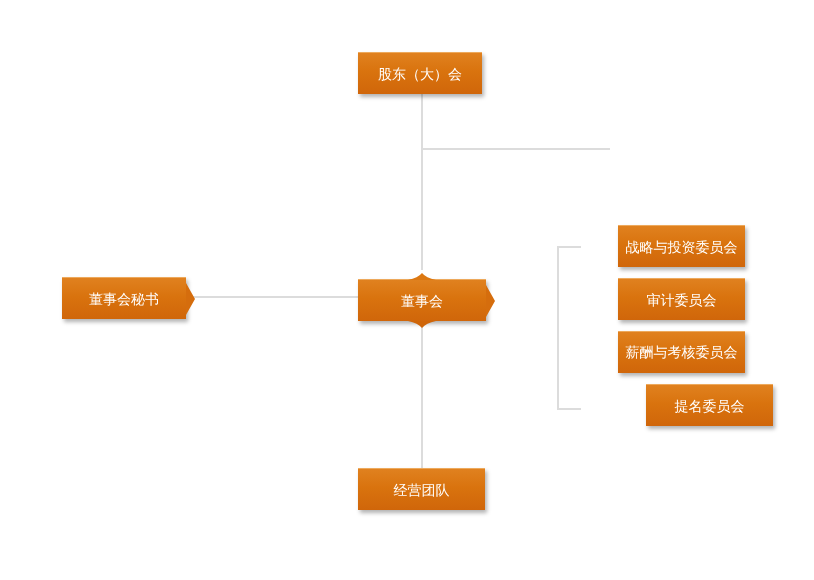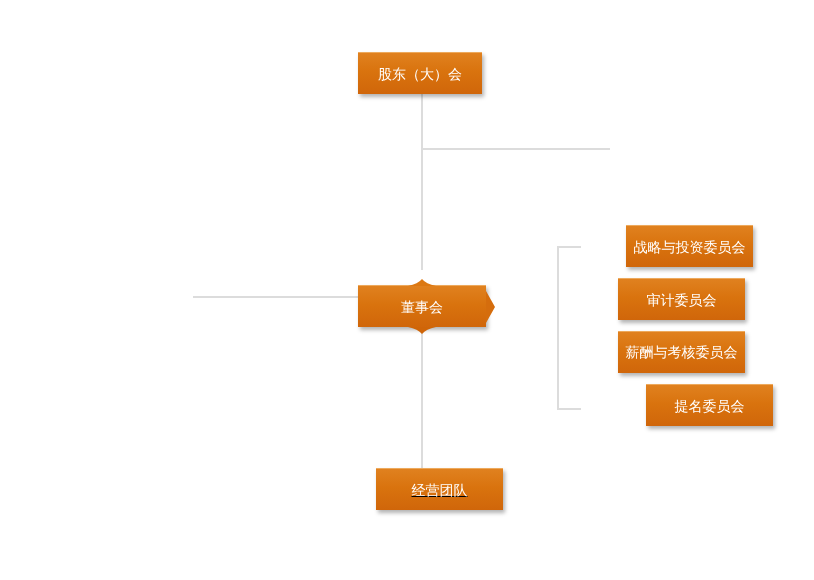--- a/index.html
+++ b/index.html
@@ -65,44 +65,50 @@
 
   <div class="line v" style="left:557px; top:246px; height:164px;"></div>
   <div class="line h" style="left:557px; top:246px; width:24px;"></div>
   <div class="line h" style="left:557px; top:408px; width:24px;"></div>
 
   <div class="node" style="left:358px; top:52px; width:124px;">
     <span class="node-label">股东（大）会</span>
   </div>
 
 
+  <div class="node" style="left:62px; top:277px; width:124px;">
+    <svg class="notch notch-right" viewBox="0 0 9 36" preserveAspectRatio="none">
+      <path class="fill-side" d="M0 0 Q6 12 9 18 Q6 24 0 36 Z"></path>
+    </svg>
+    <span class="node-label">董事会秘书</span>
+  </div>
 
-  <div class="node" style="left:358px; top:285px; width:128px;">
+  <div class="node" style="left:358px; top:279px; width:128px;">
     <svg class="notch notch-top" viewBox="0 0 28 7" preserveAspectRatio="none">
       <path class="fill-top" d="M0 7 Q10 5 14 0 Q18 5 28 7 Z"></path>
     </svg>
     <svg class="notch notch-right" viewBox="0 0 9 36" preserveAspectRatio="none">
       <path class="fill-side" d="M0 0 Q6 12 9 18 Q6 24 0 36 Z"></path>
     </svg>
     <svg class="notch notch-bottom" viewBox="0 0 28 7" preserveAspectRatio="none">
       <path class="fill-bottom" d="M0 0 Q10 2 14 7 Q18 2 28 0 Z"></path>
     </svg>
     <span class="node-label">董事会</span>
   </div>
 
-  <div class="node" style="left:618px; top:225px; width:127px;margin-left:8px;">
+  <div class="node" style="left:618px; top:225px; width:127px;">
     <span class="node-label">战略与投资委员会</span>
   </div>
   <div class="node" style="left:618px; top:278px; width:127px;">
     <span class="node-label">审计委员会</span>
   </div>
   <div class="node" style="left:618px; top:331px; width:127px;font-family:Liberation Serif, serif;">
     <span class="node-label">薪酬与考核委员会</span>
   </div>
   <div class="node" style="left:618px; top:384px; width:127px;margin-left:28px;">
     <span class="node-label">提名委员会</span>
   </div>
 
-  <div class="node" style="left:376px; top:468px; width:127px;text-decoration:underline;">
+  <div class="node" style="left:358px; top:468px; width:127px;">
     <span class="node-label">经营团队</span>
   </div>
 
 </div>
 
 </body></html>

